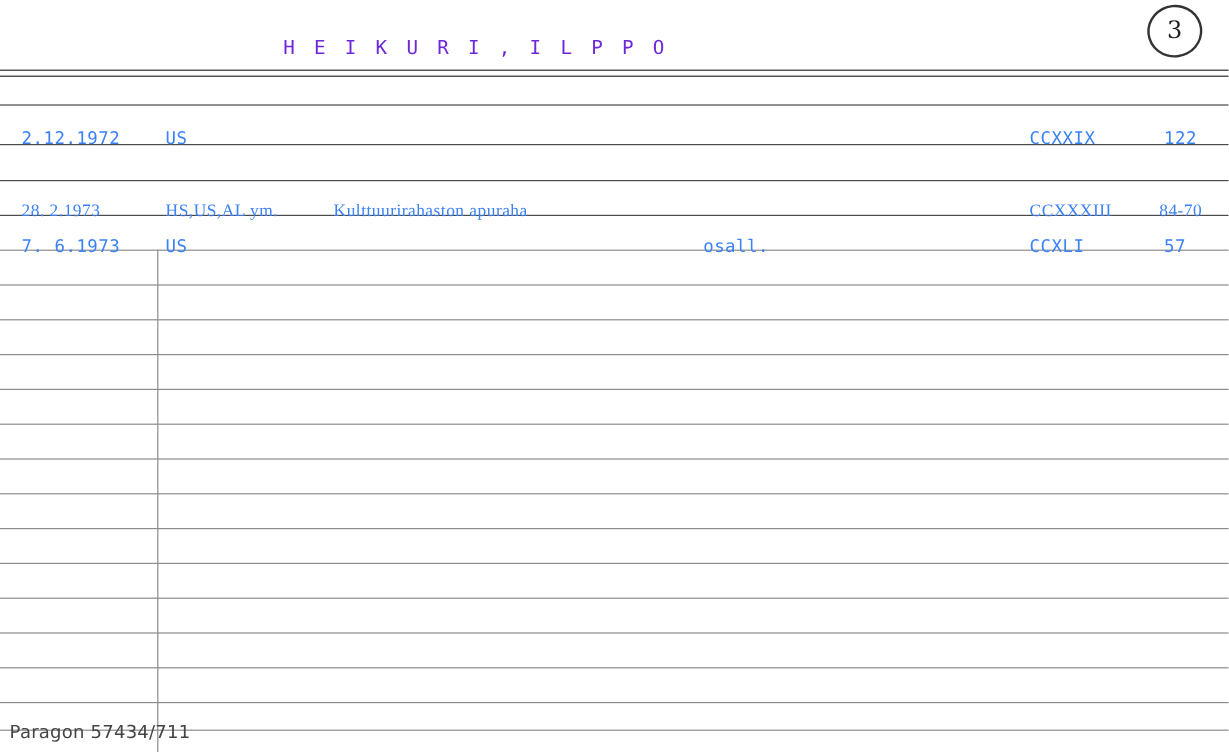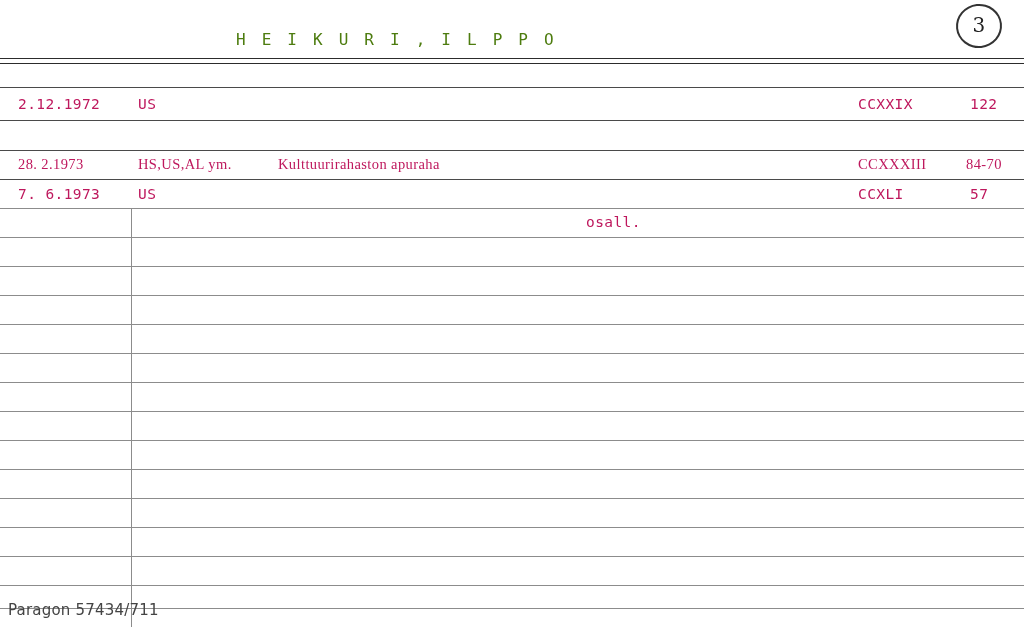--- a/index.html
+++ b/index.html
@@ -28,21 +28,21 @@
     width: 1024px;
     height: 62px;
   }
   .card-title {
     position: absolute;
     left: 236px;
     top: 30px;
     font-size: 16px;
     letter-spacing: 3.2px;
     white-space: nowrap;
-    color: #4d7c0f;
+    color: #6d28d9;
   }
   .page-number-circle {
     position: absolute;
     right: 22px;
     top: 4px;
     width: 42px;
     height: 40px;
     border: 2px solid #333;
     border-radius: 50% 50% 50% 50% / 50% 50% 50% 50%;
     transform: rotate(-6deg);
@@ -90,27 +90,27 @@
   .row {
     position: absolute;
     left: 0;
     width: 1024px;
     height: 29px;
     font-size: 14.5px;
     white-space: nowrap;
   }
   .cell {
     position: absolute;
-    top: 4px;
-    color: #be185d;
+    top: 16px;
+    color: #3b82f6;
   }
   .c-date  { left: 18px;  width: 112px; text-align: left; letter-spacing: 0.4px; }
   .c-src   { left: 138px; letter-spacing: 0.4px; }
   .c-desc  { left: 244px; letter-spacing: 0.4px; }
-  .c-note  { left: 586px; letter-spacing: 0.4px; margin-top: 28px; }
+  .c-note  { left: 586px; letter-spacing: 0.4px; }
   .c-ref   { left: 858px; letter-spacing: 0.4px; }
   .c-pages { left: 954px; letter-spacing: 0.4px; margin-left: 16px; }
   .c-pages.wide { left: 950px; }
 
   
   .footer {
     position: absolute;
     left: 8px;
     bottom: 8px;
     font-family: "DejaVu Sans", "Liberation Sans", sans-serif;

